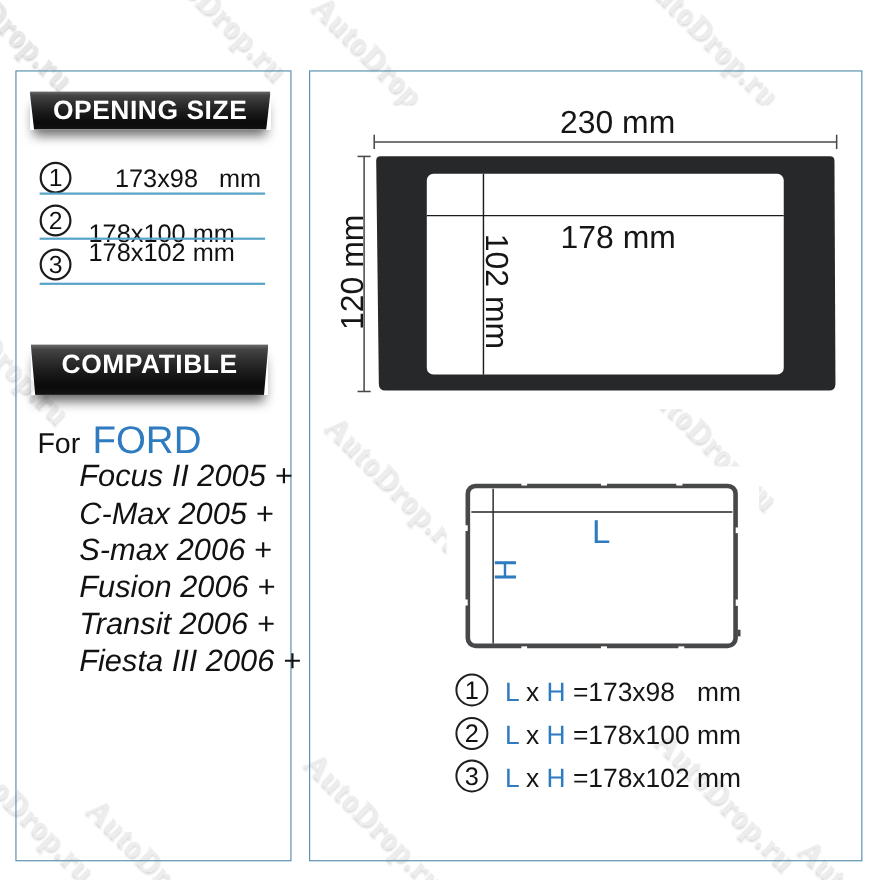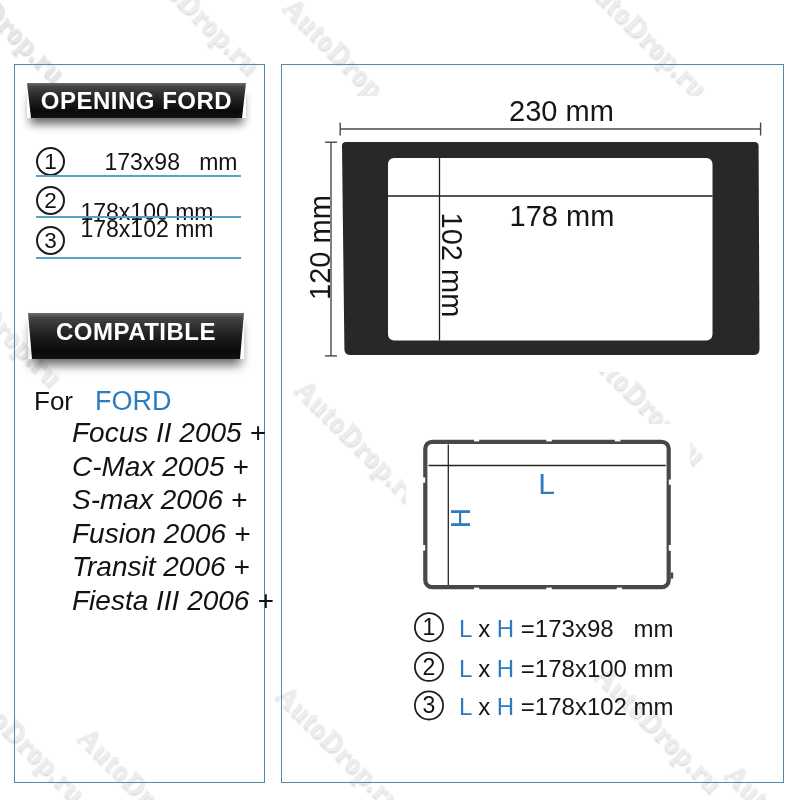--- a/index.html
+++ b/index.html
@@ -50,21 +50,21 @@
 <div class="wm" style="left:612px;top:658px;">AutoDrop.ru</div>
 
 <div class="wm" style="left:742px;top:757px;">AutoDrop.ru</div>
 
 <div class="panel" style="left:14px;top:63.5px;width:249px;height:717.5px;"></div>
 
 <div class="panel" style="left:281px;top:63.5px;width:501px;height:717.5px;"></div>
 
 <div class="bar" style="left:27px;top:83px;width:219px;height:35px;line-height:35px;font-size:24px;">
     <div class="barin"></div>
-    <div class="bartxt">OPENING FORD</div>
+    <div class="bartxt">OPENING SIZE</div>
   </div>
 
 <div class="circ" style="left:36px;top:147px;width:29px;height:29px;line-height:25px;font-size:22.5px;">1</div>
 
 <div class="txt" style="left:80.5px;top:151px;font-size:23px;line-height:23px;margin-left:24px;">173x98&nbsp;&nbsp; mm</div>
 
 <div class="row-line" style="left:36px;top:174.5px;width:205px;"></div>
 
 <div class="circ" style="left:36px;top:186px;width:29px;height:29px;line-height:25px;font-size:22.5px;">2</div>
 
@@ -76,21 +76,21 @@
 
 <div class="txt" style="left:80.5px;top:218px;font-size:23px;line-height:23px;">178x102 mm</div>
 
 <div class="row-line" style="left:36px;top:257px;width:205px;"></div>
 
 <div class="bar" style="left:28px;top:313px;width:216px;height:46px;line-height:38px;font-size:24px;">
     <div class="barin"></div>
     <div class="bartxt">COMPATIBLE</div>
   </div>
 
-<div class="txt" style="left:34px;top:388px;font-size:26px;line-height:26px;">For<span class="blue" style="font-size:27px;margin-left:22px;">FORD</span></div>
+<div class="txt" style="left:34px;top:388px;font-size:26px;line-height:26px;">For<span class="blue" style="font-size:35px;margin-left:11px;">FORD</span></div>
 
 <div class="txt" style="left:72px;top:416px;font-size:28px;line-height:33.6px;font-style:italic;">
 Focus II 2005 +<br>
 C-Max 2005 +<br>
 S-max 2006 +<br>
 Fusion 2006 +<br>
 Transit 2006 +<br>
 Fiesta III 2006 +
 </div>
 

